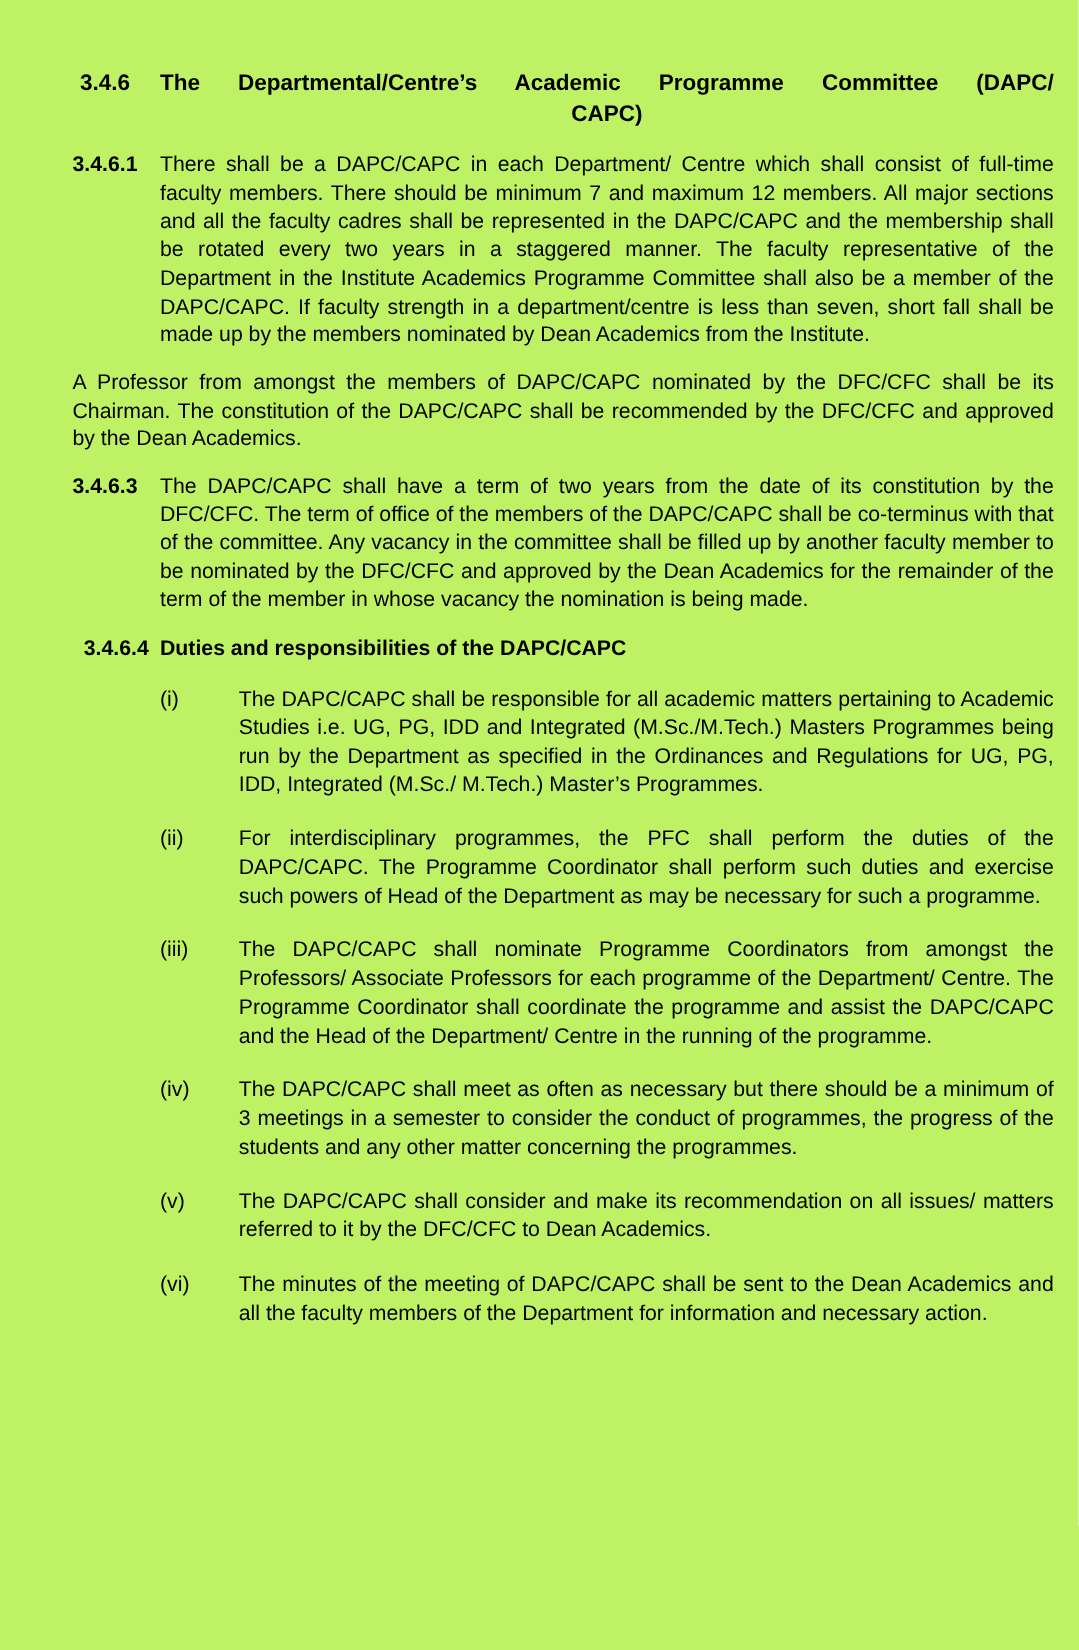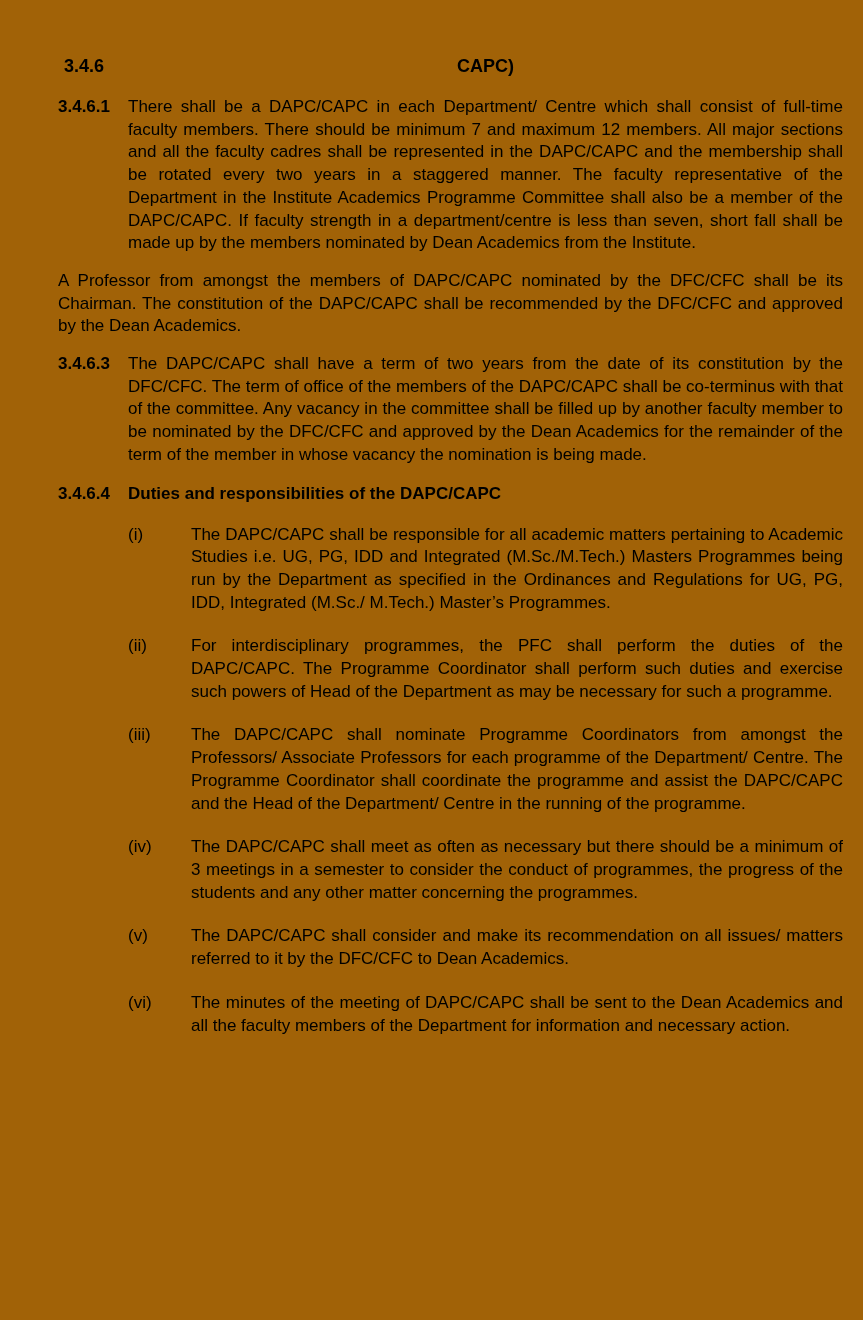--- a/index.html
+++ b/index.html
@@ -5,21 +5,21 @@
   html, body {
     margin: 0;
     padding: 0;
     background: #ffffff;
   }
   .page {
     position: relative;
     width: 863px;
     min-height: 1320px;
     box-sizing: border-box;
-    background: #a16207;
+    background: #bef264;
     color: #000000;
     font-family: "Liberation Sans", "DejaVu Sans", sans-serif;
     padding: 54px 20px 40px 58px;
     overflow: hidden;
   }
 
   
   .heading {
     display: flex;
     font-weight: bold;
@@ -64,20 +64,21 @@
   .subheading {
     display: flex;
     font-size: 17px;
     line-height: 23px;
     font-weight: bold;
     margin-bottom: 19px;
   }
   .subheading .p-num {
     flex: none;
     width: 70px;
+    text-align: center;
   }
   .subheading .p-text {
     flex: 1;
   }
 
   
   .duty {
     display: flex;
     margin-left: 70px;
     font-size: 17px;
@@ -97,20 +98,21 @@
   }
 </style>
 </head>
 <body>
 
 <div class="page">
 
   <div class="heading">
     <span class="h-num">3.4.6</span>
     <span class="h-text">
+      <div class="h-line1">The Departmental/Centre’s Academic Programme Committee (DAPC/</div>
       <div class="h-line2">CAPC)</div>
     </span>
   </div>
 
   <div class="para">
     <span class="p-num">3.4.6.1</span>
     <span class="p-text">There shall be a DAPC/CAPC in each Department/ Centre which shall consist of full-time faculty members. There should be minimum 7 and maximum 12 members. All major sections and all the faculty cadres shall be represented in the DAPC/CAPC and the membership shall be rotated every two years in a staggered manner. The faculty representative of the Department in the Institute Academics Programme Committee shall also be a member of the DAPC/CAPC. If faculty strength in a department/centre is less than seven, short fall shall be made up by the members nominated by Dean Academics from the Institute.</span>
   </div>
 
   <div class="para">

